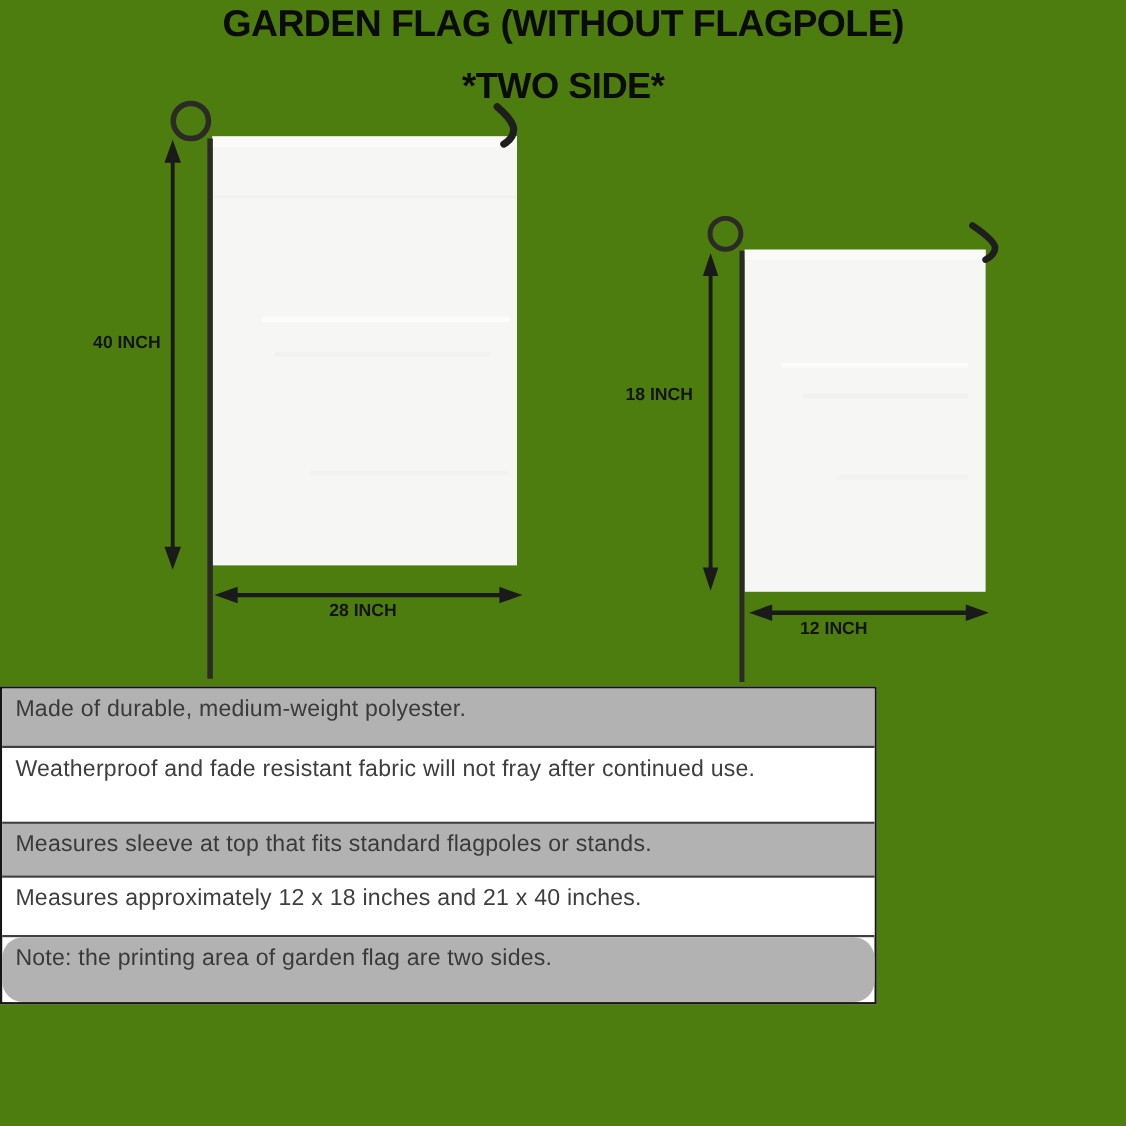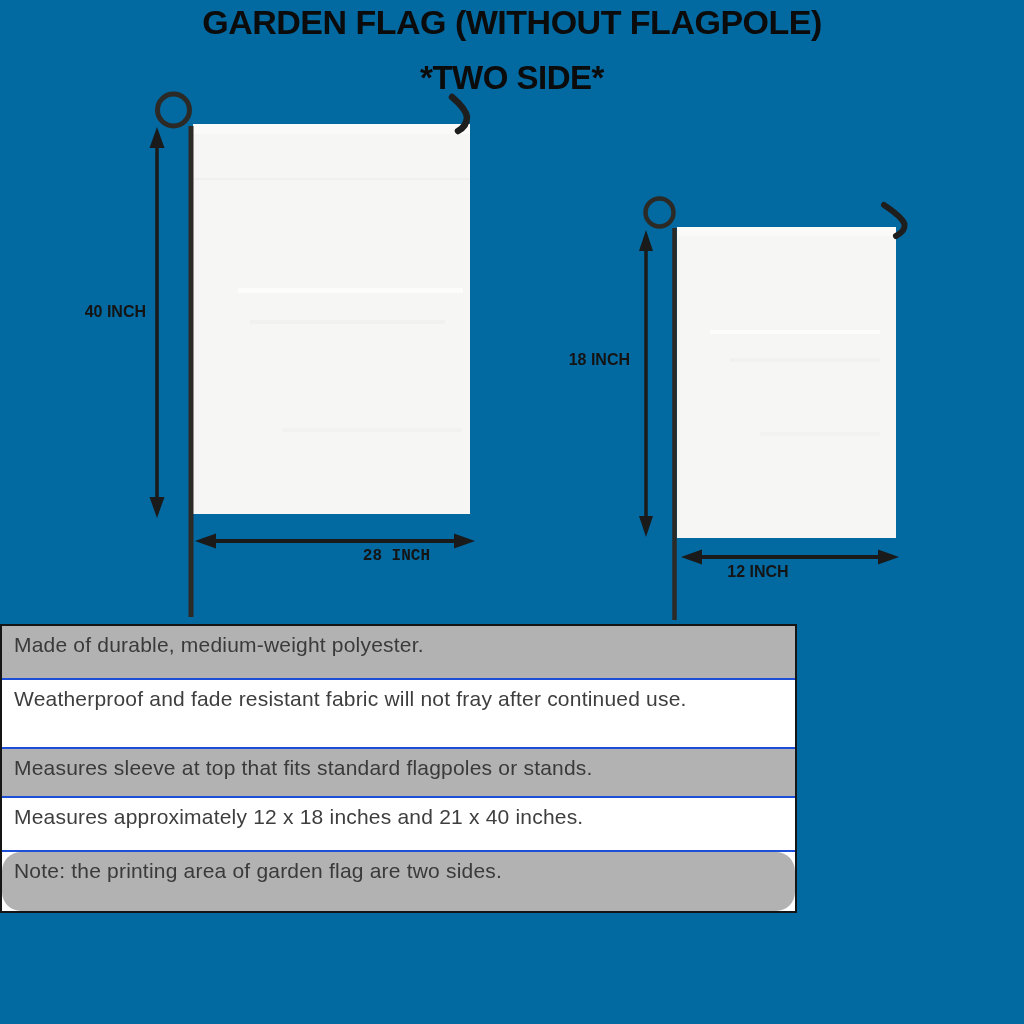--- a/index.html
+++ b/index.html
@@ -5,21 +5,21 @@
   html, body {
     margin: 0;
     padding: 0;
     background: #ffffff;
     font-family: "Liberation Sans", "DejaVu Sans", sans-serif;
   }
   .canvas {
     position: relative;
     width: 1024px;
     height: 1024px;
-    background: #0369a1;
+    background: #4d7c0f;
     overflow: hidden;
   }
   
   .title-block {
     position: absolute;
     top: 4px;
     left: 0;
     width: 1024px;
     text-align: center;
     color: #0b0b0b;
@@ -47,36 +47,36 @@
   
   .dim-label {
     position: absolute;
     font-size: 16px;
     font-weight: 700;
     color: #141414;
     letter-spacing: 0px;
     white-space: nowrap;
   }
   .dim-40 { top: 303px; left: 56px; width: 90px; text-align: right; }
-  .dim-28 { top: 547px; left: 230px; width: 200px; text-align: right; font-family: Liberation Mono, monospace; }
+  .dim-28 { top: 547px; left: 230px; width: 200px; text-align: center; }
   .dim-18 { top: 351px; left: 540px; width: 90px; text-align: right; }
   .dim-12 { top: 563px; left: 658px; width: 200px; text-align: center; }
   
   .features-table {
     position: absolute;
     top: 624px;
     left: 0;
     width: 797px;
     border: 2px solid #151515;
     box-sizing: border-box;
     background: #ffffff;
   }
   .feature-row {
     box-sizing: border-box;
-    border-bottom: 2px solid #1d4ed8;
+    border-bottom: 2px solid #404040;
     padding: 7px 12px 0 12px;
     font-size: 21px;
     color: #3e3e3e;
     letter-spacing: 0.2px;
     background: #ffffff;
   }
   .feature-row:last-child { border-bottom: none; border-radius: 19px; }
   .feature-row.shaded { background: #b2b2b2; color: #3a3a3a; }
   .feature-row:nth-child(1) { height: 54px; }
   .feature-row:nth-child(2) { height: 69px; }

